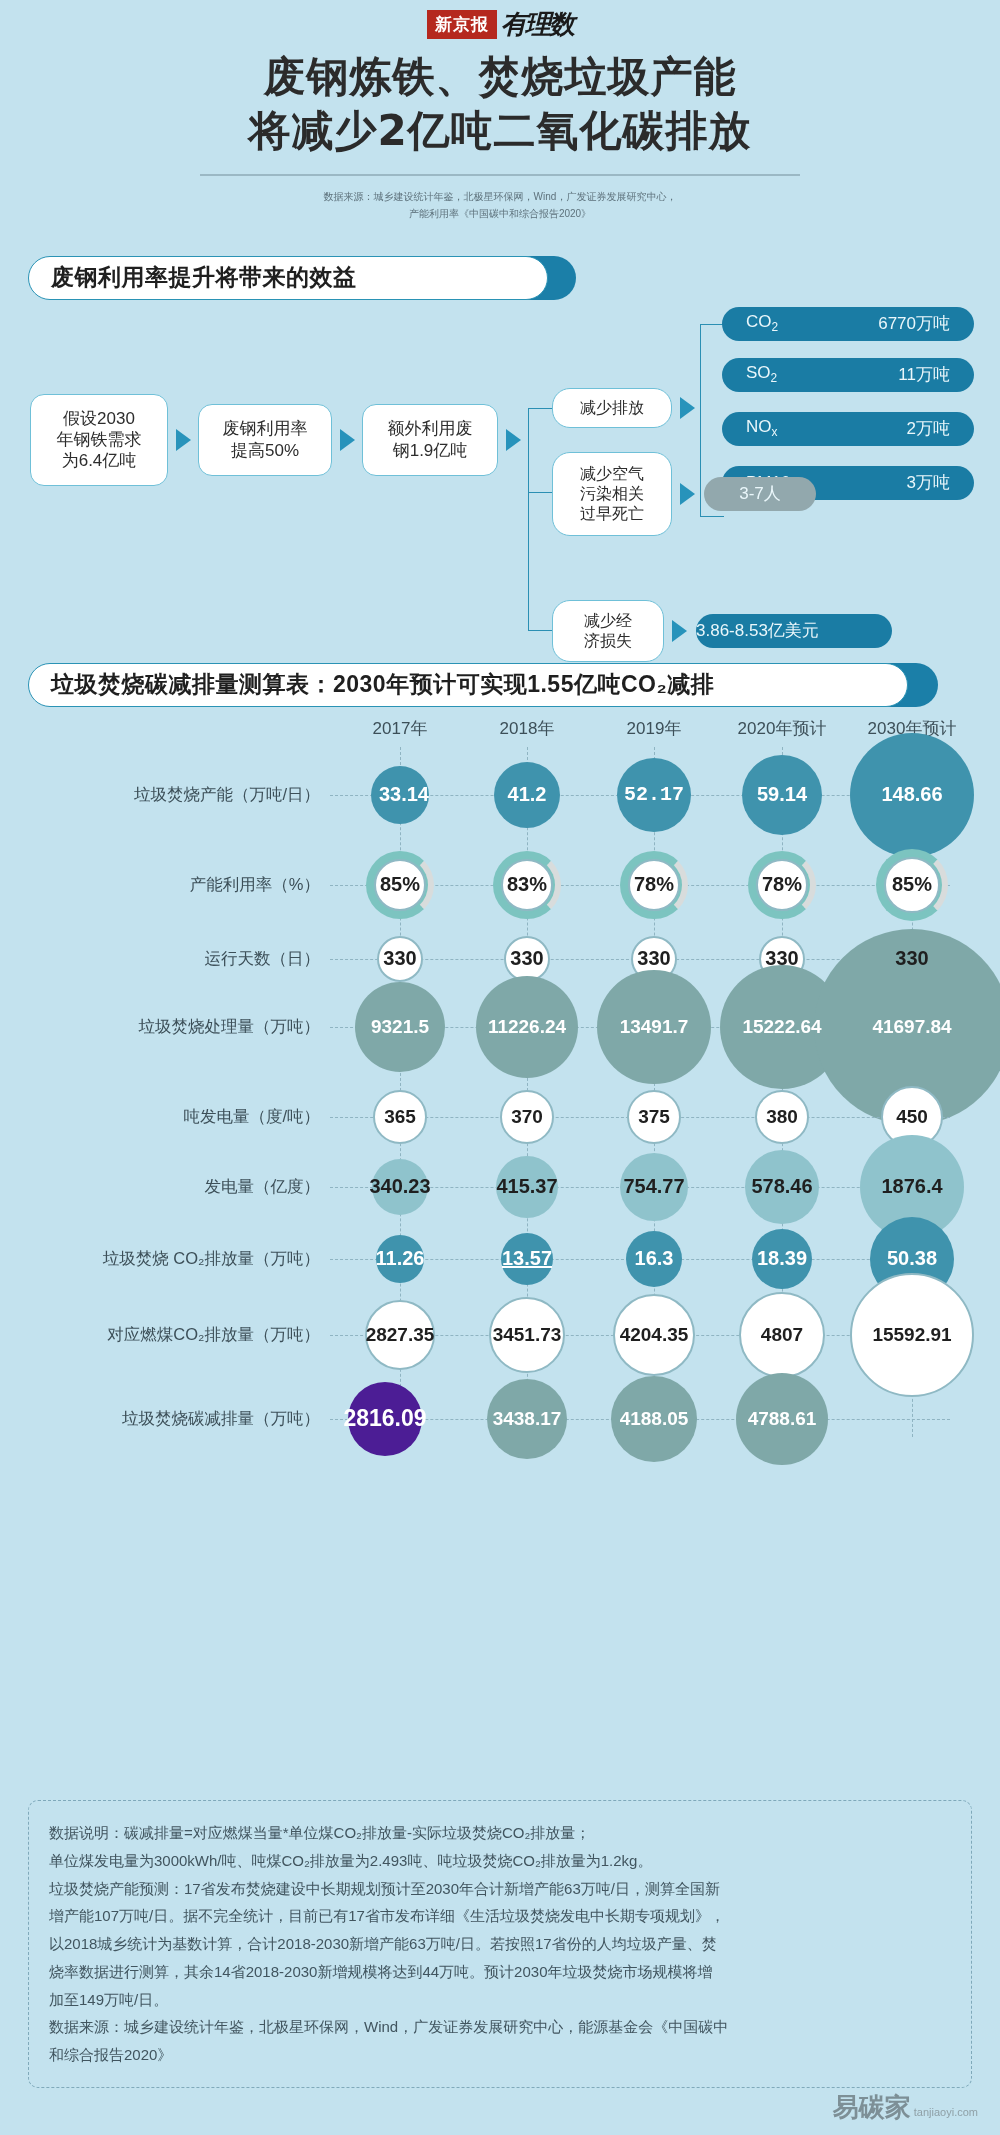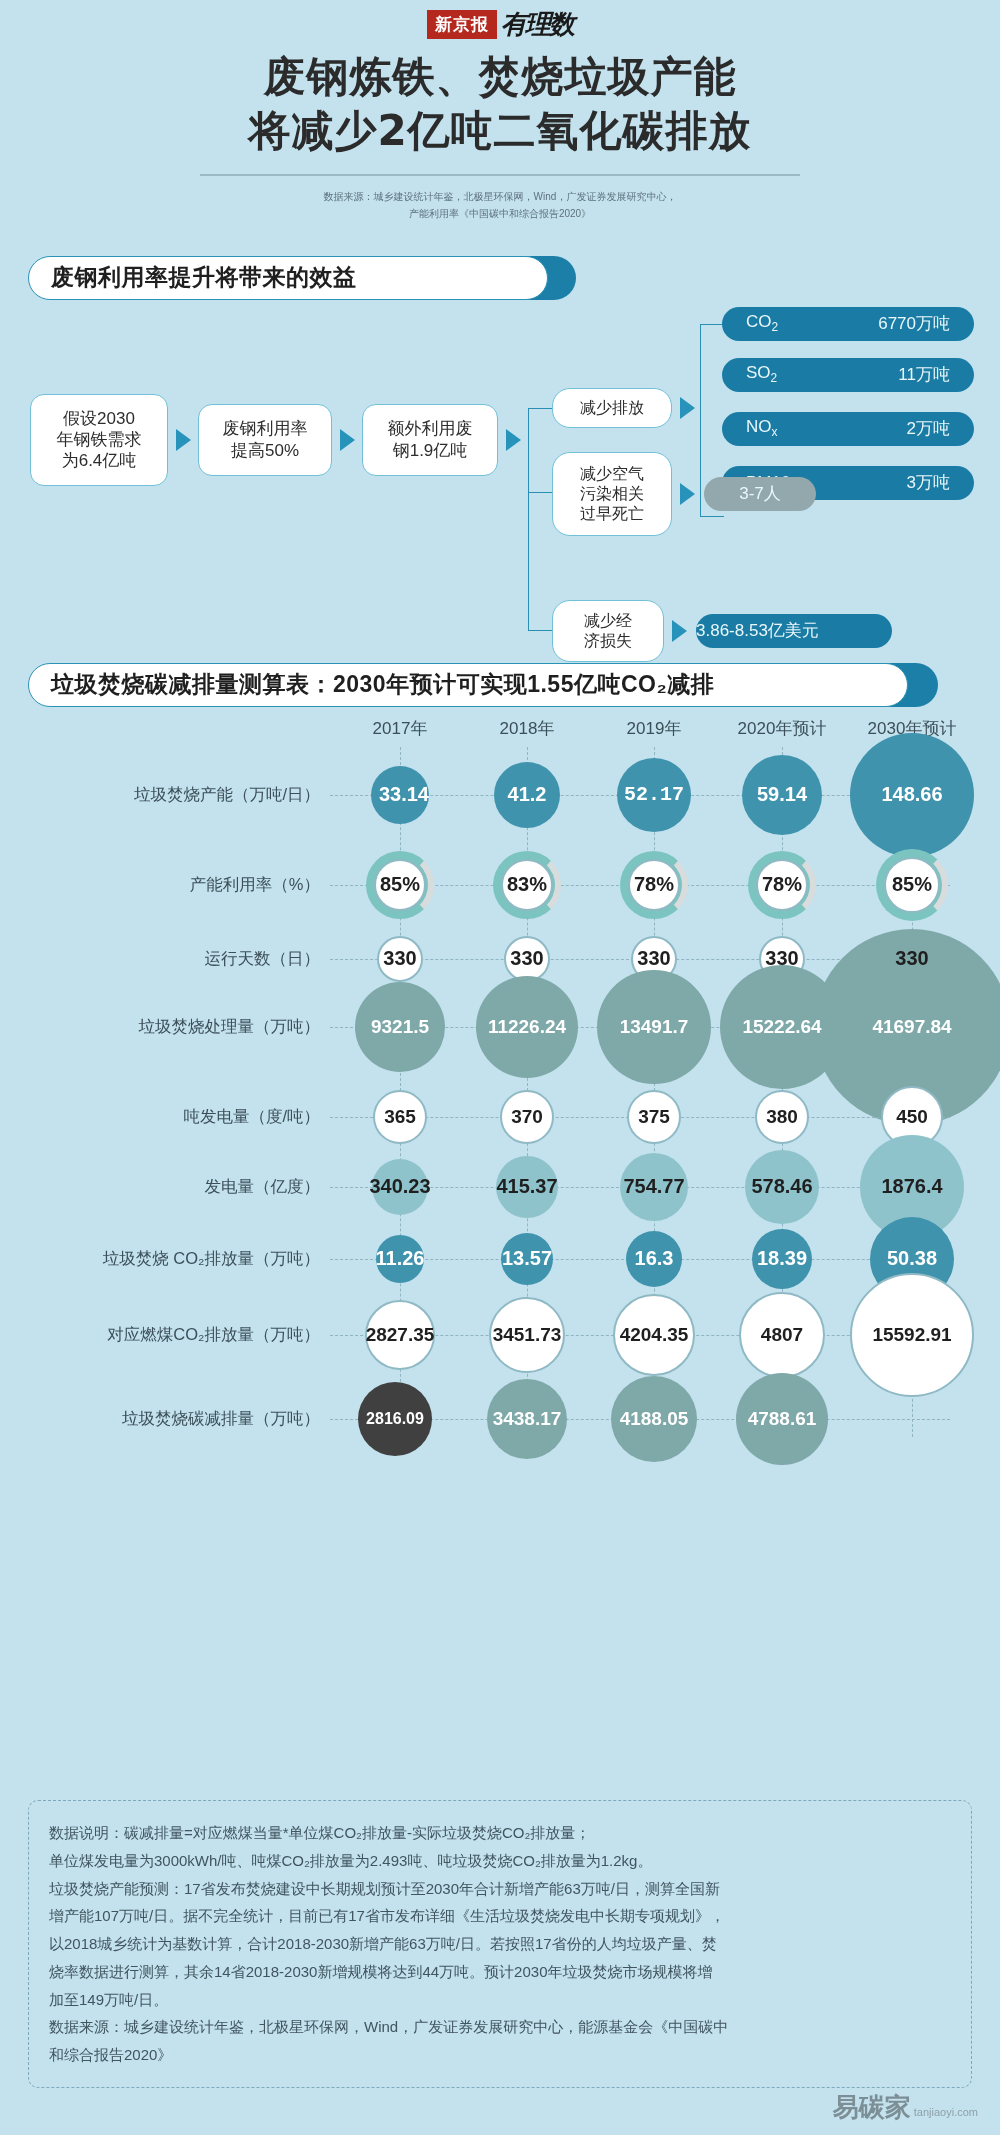--- a/index.html
+++ b/index.html
@@ -281,21 +281,21 @@
     </div>
     <div class="bubble" style="width: 104px; height: 104px; left: 860px; top: 428px; background: rgb(143, 195, 204); color: rgb(31, 31, 31); font-size: 20px;">
       <span style="white-space: nowrap;">1876.4</span>
     </div>
     <div class="row-label" style="left: 20px; top: 541px;">垃圾焚烧 CO₂排放量（万吨）</div>
     <div class="dashline" style="left: 330px; top: 552px; width: 620px;"></div>
     <div class="bubble" style="width: 48px; height: 48px; left: 376px; top: 528px; background: rgb(63, 147, 173); color: rgb(255, 255, 255); font-size: 20px;">
       <span style="white-space: nowrap;">11.26</span>
     </div>
     <div class="bubble" style="width: 52px; height: 52px; left: 501px; top: 526px; background: rgb(63, 147, 173); color: rgb(255, 255, 255); font-size: 20px;">
-      <span style="white-space: nowrap;">13.57</span>
+      <span style="white-space: nowrap; text-decoration: underline;">13.57</span>
     </div>
     <div class="bubble" style="width: 56px; height: 56px; left: 626px; top: 524px; background: rgb(63, 147, 173); color: rgb(255, 255, 255); font-size: 20px;">
       <span style="white-space: nowrap;">16.3</span>
     </div>
     <div class="bubble" style="width: 60px; height: 60px; left: 752px; top: 522px; background: rgb(63, 147, 173); color: rgb(255, 255, 255); font-size: 20px;">
       <span style="white-space: nowrap;">18.39</span>
     </div>
     <div class="bubble" style="width: 84px; height: 84px; left: 870px; top: 510px; background: rgb(63, 147, 173); color: rgb(255, 255, 255); font-size: 20px;">
       <span style="white-space: nowrap;">50.38</span>
     </div>
@@ -311,21 +311,21 @@
       <span style="white-space: nowrap;">4204.35</span>
     </div>
     <div class="bubble" style="width: 86px; height: 86px; left: 739px; top: 585px; background: rgb(255, 255, 255); color: rgb(31, 31, 31); font-size: 19px; border: 2px solid rgb(143, 185, 196);">
       <span style="white-space: nowrap;">4807</span>
     </div>
     <div class="bubble" style="width: 124px; height: 124px; left: 850px; top: 566px; background: rgb(255, 255, 255); color: rgb(31, 31, 31); font-size: 19px; border: 2px solid rgb(143, 185, 196);">
       <span style="white-space: nowrap;">15592.91</span>
     </div>
     <div class="row-label" style="left: 20px; top: 701px;">垃圾焚烧碳减排量（万吨）</div>
     <div class="dashline" style="left: 330px; top: 712px; width: 620px;"></div>
-    <div class="bubble" style="width: 74px; height: 74px; left: 358px; top: 675px; background: #404040; color: rgb(255, 255, 255); font-size: 16px;">
+    <div class="bubble" style="width: 74px; height: 74px; left: 348px; top: 675px; background: #4c1d95; color: rgb(255, 255, 255); font-size: 23px;">
       <span style="white-space: nowrap;">2816.09</span>
     </div>
     <div class="bubble" style="width: 80px; height: 80px; left: 487px; top: 672px; background: rgb(127, 168, 168); color: rgb(255, 255, 255); font-size: 19px;">
       <span style="white-space: nowrap;">3438.17</span>
     </div>
     <div class="bubble" style="width: 86px; height: 86px; left: 611px; top: 669px; background: rgb(127, 168, 168); color: rgb(255, 255, 255); font-size: 19px;">
       <span style="white-space: nowrap;">4188.05</span>
     </div>
     <div class="bubble" style="width: 92px; height: 92px; left: 736px; top: 666px; background: rgb(127, 168, 168); color: rgb(255, 255, 255); font-size: 19px;">
       <span style="white-space: nowrap;">4788.61</span>

